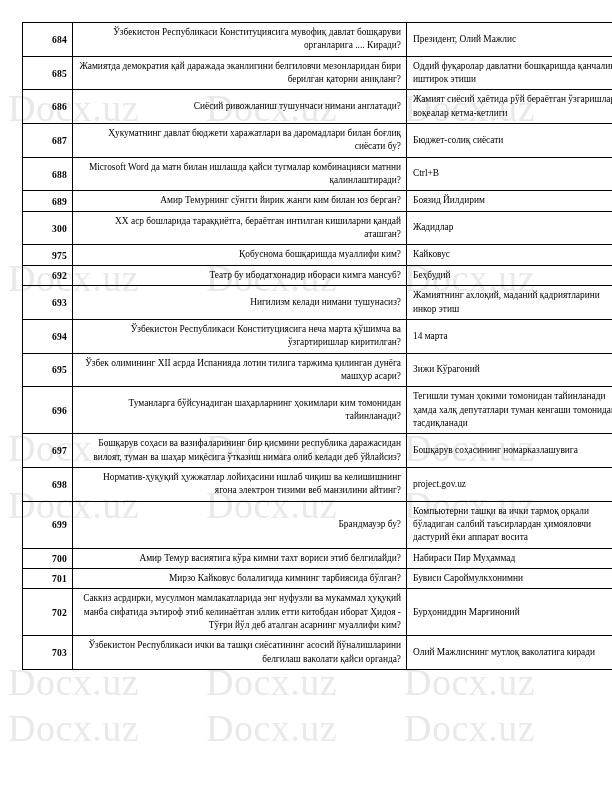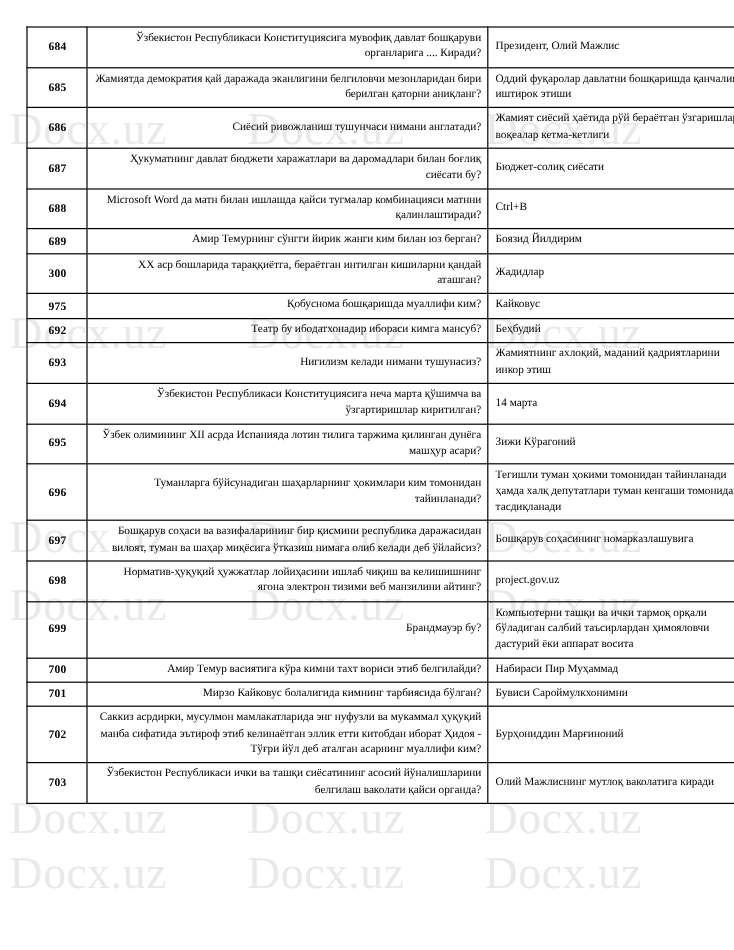--- a/index.html
+++ b/index.html
@@ -51,21 +51,21 @@
     background: transparent;
   }
   table.qa-table td {
     border: 1px solid #000000;
     vertical-align: middle;
     padding: 3px 5px 3px 6px;
     background: transparent;
   }
   td.num-cell {
     width: 38px;
-    text-align: center;
+    text-align: right;
     font-weight: bold;
     font-size: 9.6px;
     letter-spacing: 0.2px;
     padding-left: 2px;
     padding-right: 2px;
   }
   td.q-cell {
     width: 322px;
     font-size: 9.4px;
     line-height: 1.42;

